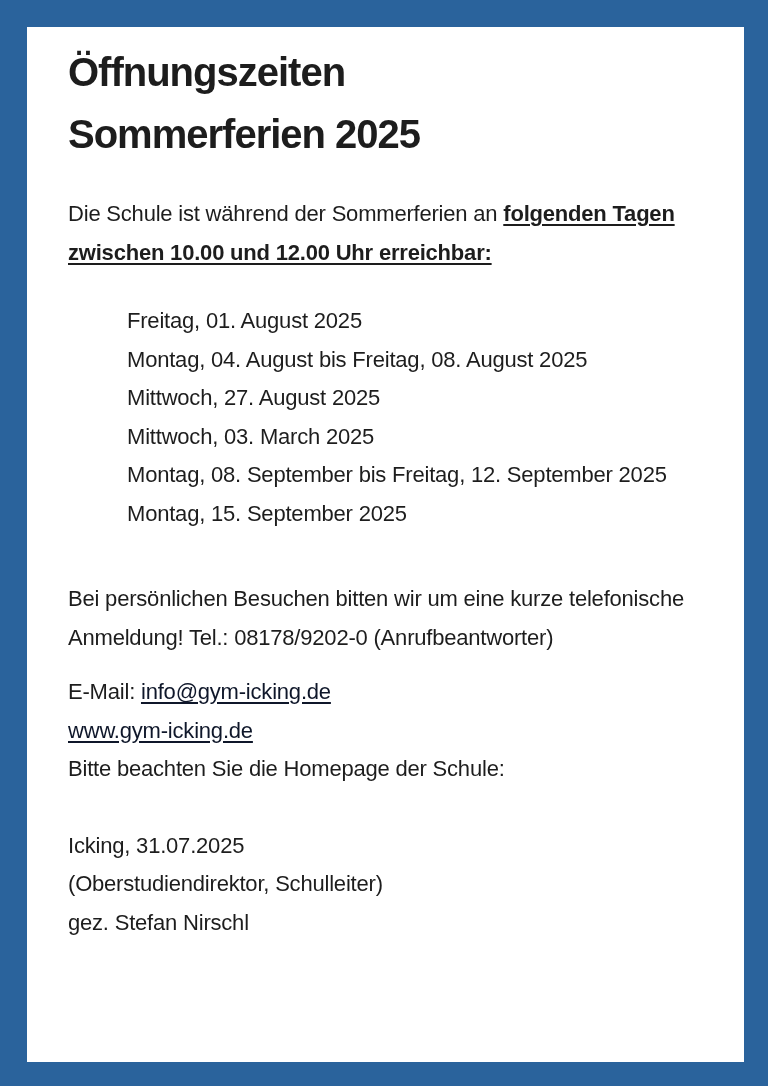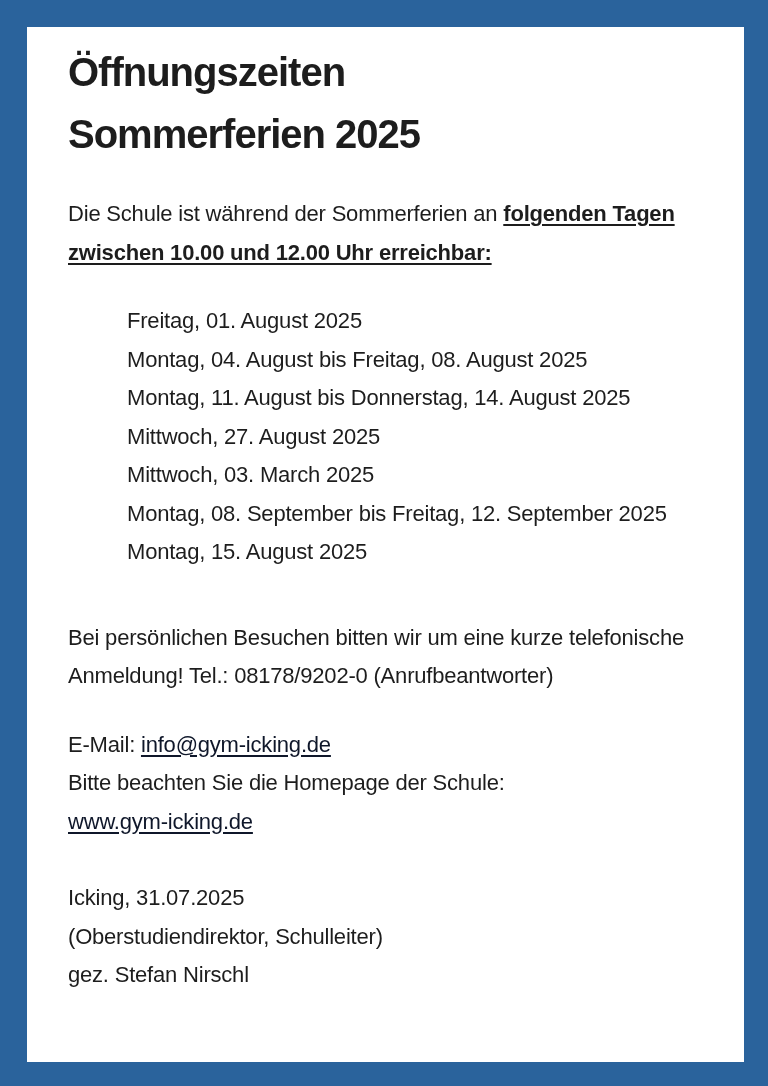--- a/index.html
+++ b/index.html
@@ -40,21 +40,21 @@
   .intro .emph {
     font-weight: 700;
     text-decoration: underline;
     text-underline-offset: 3px;
   }
   .schedule {
     margin: 4px 0 47px 0;
     padding-left: 59px;
   }
   .phone-para {
-    margin: 0 0 30px 0;
+    margin: 0 0 16px 0;
     max-width: 640px;
     white-space: pre-line;
   }
   .contact {
     margin: 0 0 38px 0;
   }
   a.link {
     color: #0f172a;
     text-decoration: underline;
     text-underline-offset: 3px;
@@ -69,34 +69,33 @@
   <div class="page">
 
     <h1 class="title">Öffnungszeiten
 Sommerferien 2025</h1>
 
     <p class="body-text intro"><span>Die Schule ist während der Sommerferien an </span><span class="emph">folgenden Tagen zwischen 10.00 und 12.00 Uhr erreichbar:</span></p>
 
     <div class="body-text schedule">
       <div>Freitag, 01. August 2025</div>
       <div>Montag, 04. August bis Freitag, 08. August 2025</div>
-      <div>Montag, 11. August bis Donnerstag, 14. August 2025</div>
       <div>Mittwoch, 27. August 2025</div>
       <div>Mittwoch, 03. March 2025</div>
       <div>Montag, 08. September bis Freitag, 12. September 2025</div>
-      <div>Montag, 15. August 2025</div>
+      <div>Montag, 15. September 2025</div>
     </div>
 
     <p class="body-text phone-para">Bei persönlichen Besuchen bitten wir um eine kurze telefonische
 Anmeldung! Tel.: 08178/9202-0 (Anrufbeantworter)</p>
 
     <div class="body-text contact">
       <div><span>E-Mail: </span><a class="link">info@gym-icking.de</a></div>
+      <div><a class="link">www.gym-icking.de</a></div>
       <div>Bitte beachten Sie die Homepage der Schule:</div>
-      <div><a class="link">www.gym-icking.de</a></div>
     </div>
 
     <div class="body-text signoff">
       <div>Icking, 31.07.2025</div>
       <div>(Oberstudiendirektor, Schulleiter)</div>
       <div>gez. Stefan Nirschl</div>
     </div>
 
   </div>
 </div>

